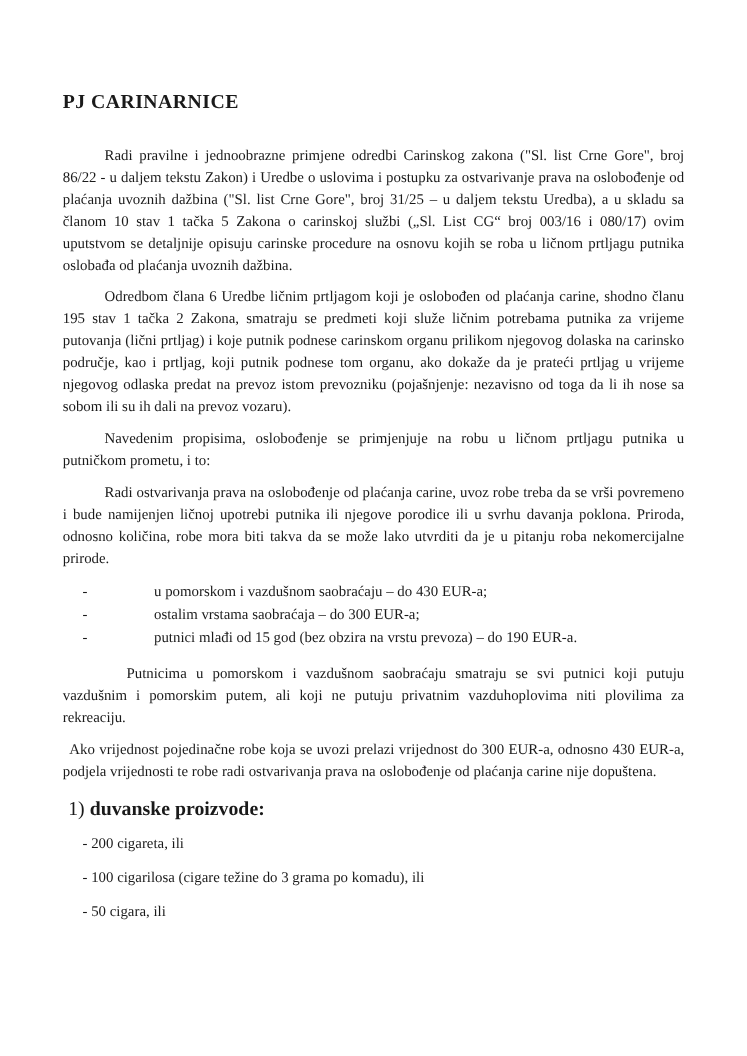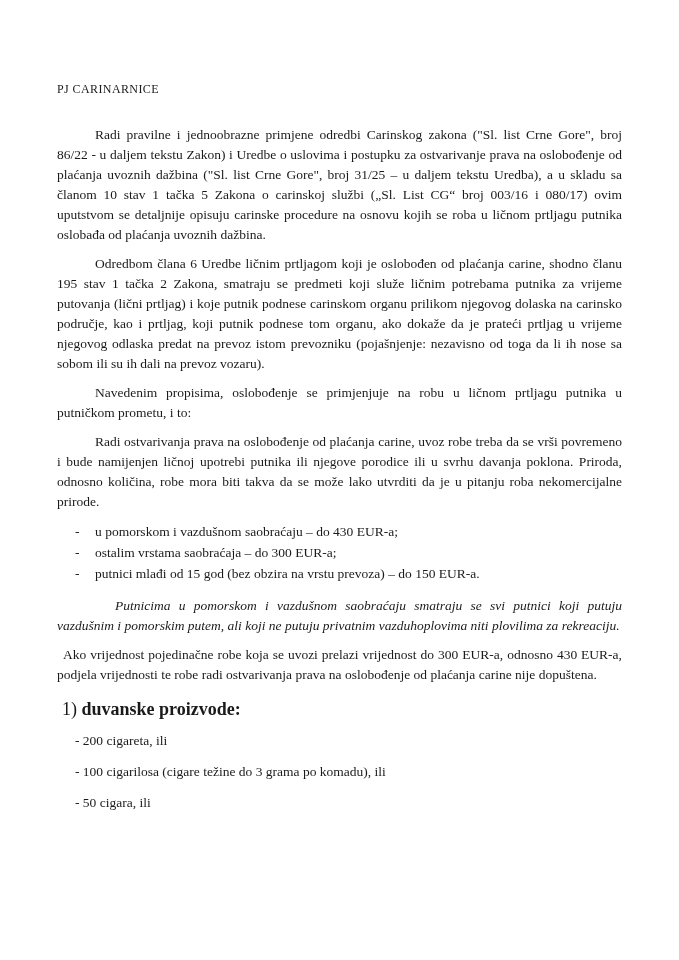--- a/index.html
+++ b/index.html
@@ -15,56 +15,57 @@
     color: #1a1a1a;
   }
   .page {
     box-sizing: border-box;
     width: 679px;
     height: 960px;
     padding: 82px 57px 30px 57px;
     background: #ffffff;
   }
   .doc-heading {
-    font-size: 12px;
-    font-weight: normal;
+    font-size: 18px;
+    font-weight: bold;
     letter-spacing: 0.4px;
     margin: 0 0 28px 0;
   }
   .subject-line {
     font-size: 13.5px;
     margin: 0 0 33px 0;
   }
   .subject-label {
     font-weight: bold;
   }
   p.para {
     font-size: 13.5px;
     line-height: 20px;
     text-align: justify;
     margin: 0 0 9px 0;
   }
   .ind-std { text-indent: 38px; }
-  .ind-lg  { text-indent: 58px; font-style: italic; }
+  .ind-lg  { text-indent: 58px; }
   .ind-sm  { text-indent: 6px; }
   .bullet-list {
     margin: 2px 0 12px 0;
   }
   .bullet-row {
     display: flex;
     font-size: 13.5px;
     line-height: 21px;
     padding-left: 18px;
   }
   .bullet-marker {
     flex: 0 0 20px;
     width: 20px;
   }
   .bullet-text {
     flex: 1 1 auto;
+    margin-left: 45px;
   }
   .numbered-line {
     font-size: 18px;
     line-height: 20px;
     margin: 14px 0 12px 0;
     padding-left: 5px;
   }
   .numbered-line .item-label {
     font-weight: bold;
   }
@@ -95,21 +96,21 @@
     <div class="bullet-row">
       <span class="bullet-marker">-</span>
       <span class="bullet-text">u pomorskom i vazdušnom saobraćaju  – do 430 EUR-a;</span>
     </div>
     <div class="bullet-row">
       <span class="bullet-marker">-</span>
       <span class="bullet-text">ostalim vrstama saobraćaja – do 300 EUR-a;</span>
     </div>
     <div class="bullet-row">
       <span class="bullet-marker">-</span>
-      <span class="bullet-text">putnici mlađi od 15 god (bez obzira na vrstu prevoza) – do 150 EUR-a.</span>
+      <span class="bullet-text">putnici mlađi od 15 god (bez obzira na vrstu prevoza) – do 190 EUR-a.</span>
     </div>
   </div>
 
   <p class="para ind-lg">Putnicima u pomorskom i vazdušnom saobraćaju smatraju se svi putnici koji putuju vazdušnim i pomorskim putem, ali koji ne putuju privatnim vazduhoplovima niti plovilima za rekreaciju.</p>
 
   <p class="para ind-sm">Ako vrijednost pojedinačne robe koja se uvozi prelazi vrijednost do 300 EUR-a, odnosno 430 EUR-a, podjela vrijednosti te robe radi ostvarivanja prava na oslobođenje od plaćanja carine nije dopuštena.</p>
 
 
   <p class="numbered-line">
     <span class="item-number">1)</span>

